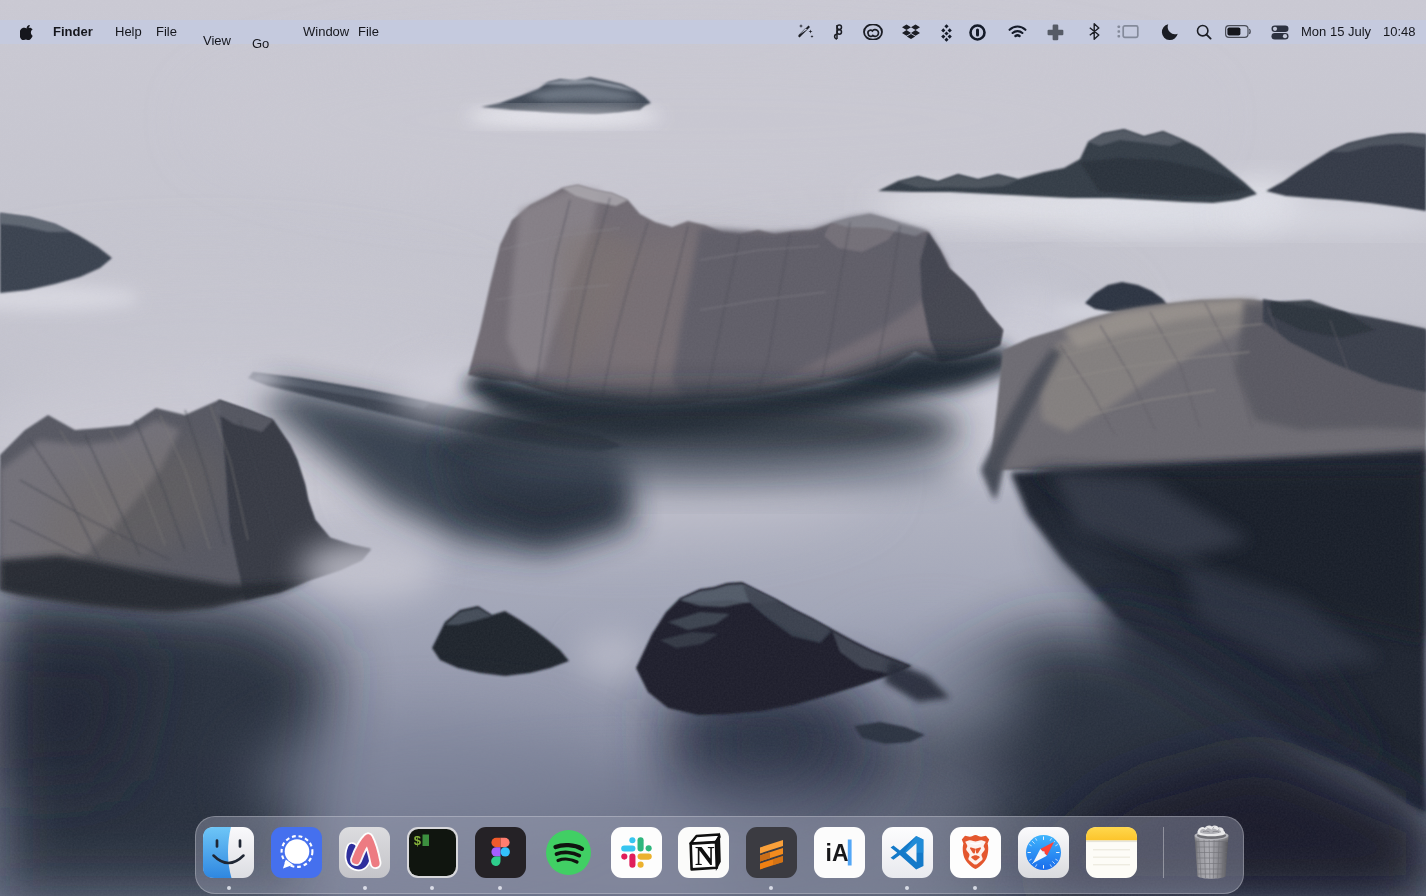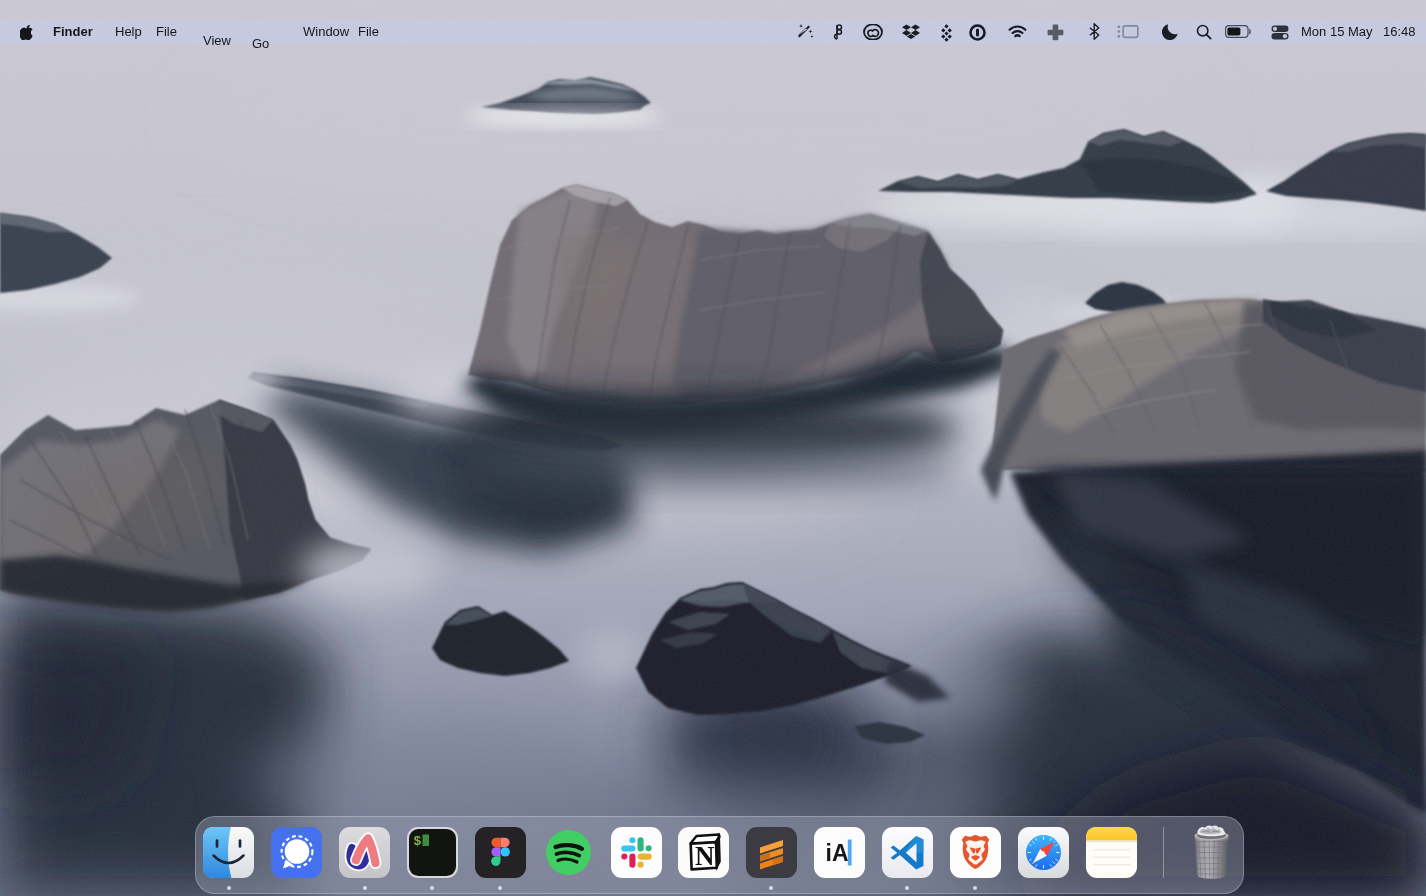--- a/index.html
+++ b/index.html
@@ -276,22 +276,22 @@
     <rect x="0.6" y="0.6" width="22.4" height="11.8" rx="3.4" fill="none" stroke="#4a4d58" stroke-width="1.2"></rect>
     <rect x="2.4" y="2.4" width="13" height="8.2" rx="1.8" fill="#15161c"></rect>
     <path d="M24.4,4 a4.4,4.4 0 0 1 0,5" stroke="#4a4d58" stroke-width="1.2" fill="none"></path>
   </svg>
   <svg style="position:absolute;left:1271px;top:4.5px" width="18" height="15" viewBox="0 0 18 15">
     <rect x="0.5" y="0.5" width="17" height="6.6" rx="3.3" fill="#2c3140"></rect>
     <rect x="0.5" y="7.9" width="17" height="6.6" rx="3.3" fill="#2c3140"></rect>
     <circle cx="4" cy="3.8" r="2.1" fill="#c3c8da"></circle>
     <circle cx="14" cy="11.2" r="2.1" fill="#c3c8da"></circle>
   </svg>
-  <span style="position:absolute;left:1301px;top:4px">Mon 15 May</span>
-  <span style="position:absolute;left:1383px;top:4px">16:48</span>
+  <span style="position:absolute;left:1301px;top:4px">Mon 15 July</span>
+  <span style="position:absolute;left:1383px;top:4px">10:48</span>
 </div>
 <div id="dock"></div>
 
 <svg class="ico" style="left:203px" viewBox="0 0 51 51">
   <defs>
     <linearGradient id="fb" x1="0" y1="0" x2="0" y2="1">
         <stop offset="0" stop-color="#6ec6f7"></stop>
         <stop offset="1" stop-color="#2f87e0"></stop>
       </linearGradient>
     <linearGradient id="fw" x1="0" y1="0" x2="0" y2="1">

